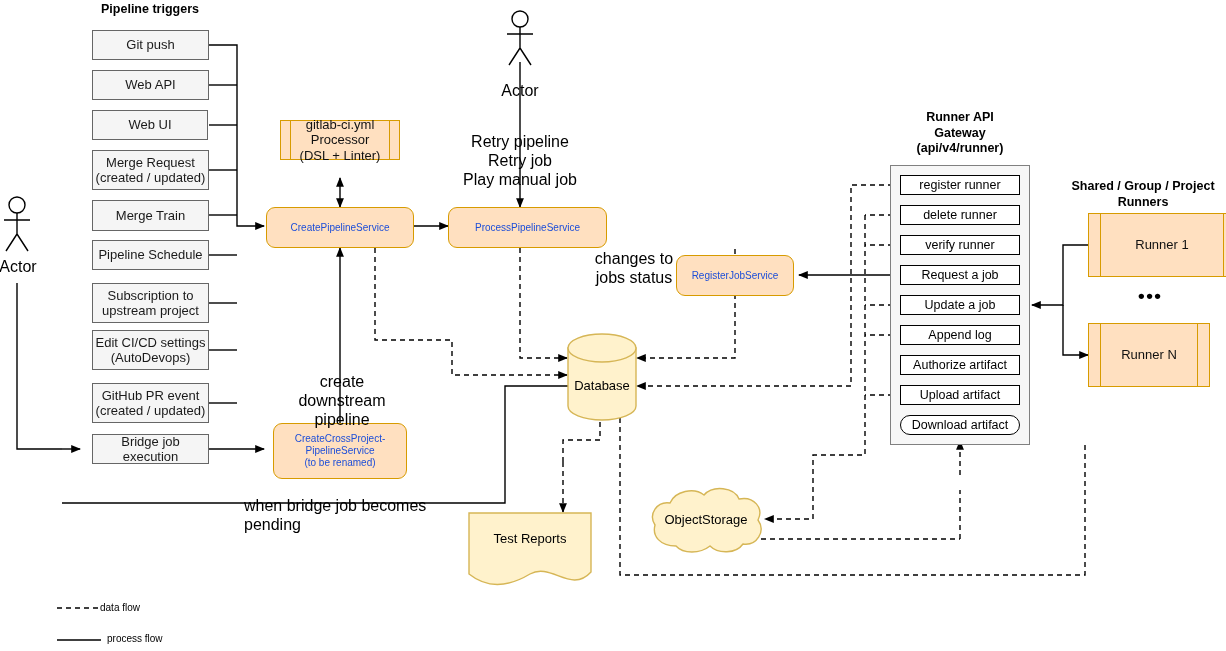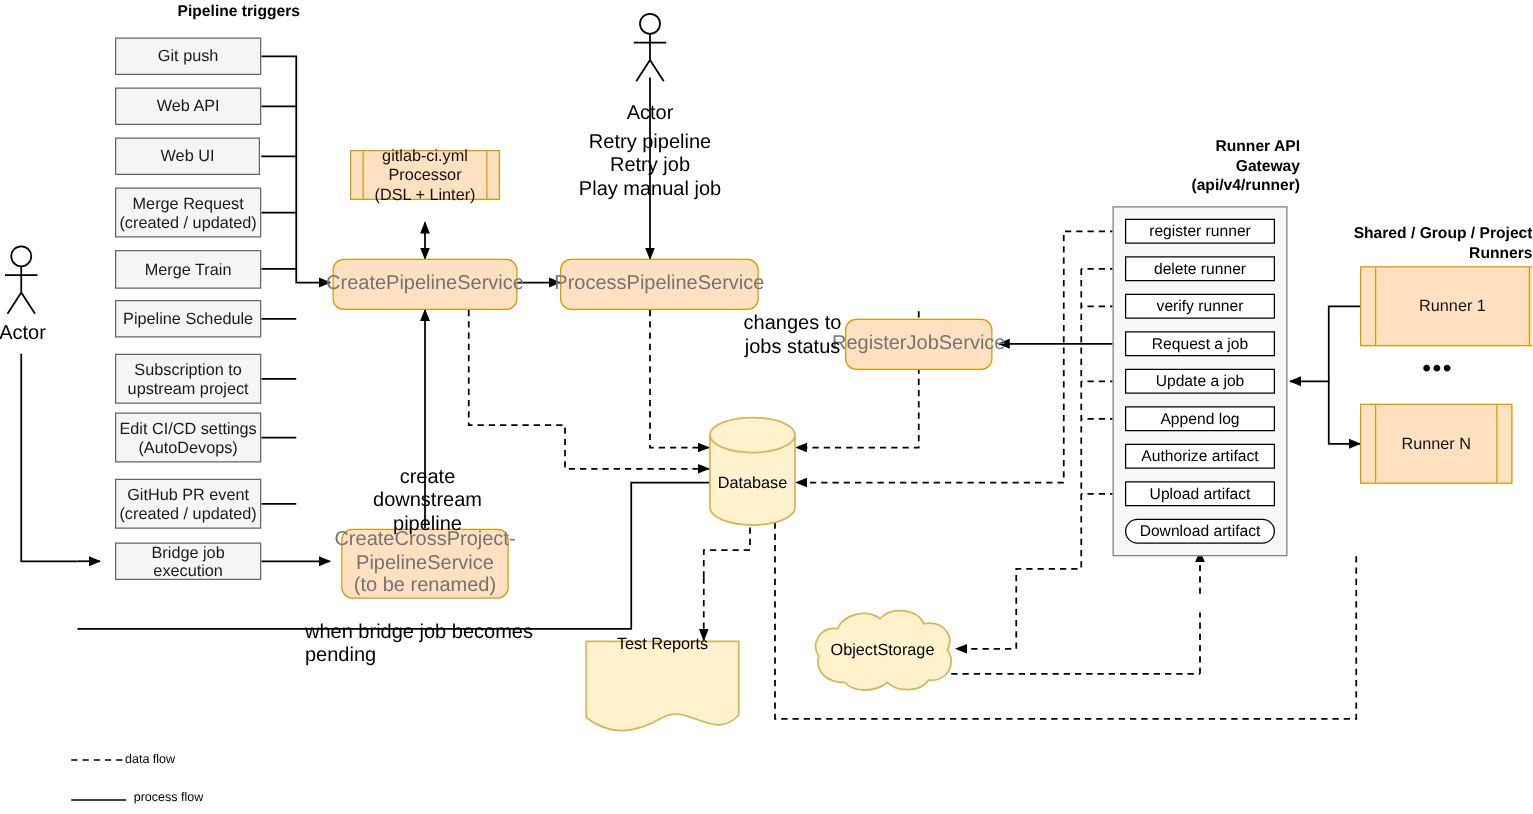--- a/index.html
+++ b/index.html
@@ -39,22 +39,22 @@
   .trigger {
     background: #f5f5f5;
     border: 1px solid #666666;
     font-size: 13px;
     color: #1a1a1a;
   }
   .service {
     background: #ffe0c0;
     border: 1.4px solid #d79b00;
     border-radius: 9px;
-    font-size: 16px;
-    color: #737373;
+    font-size: 10px;
+    color: #1d4ed8;
   }
   .component {
     background: #ffe0c0;
     border: 1.4px solid #d79b00;
     font-size: 13px;
     color: #111111;
     position: absolute;
     box-sizing: border-box;
   }
   .component .inner {
@@ -87,21 +87,21 @@
     text-align: center;
     white-space: pre-line;
     line-height: 1.2;
   }
   .label.left { text-align: left; }
   .heading {
     position: absolute;
     font-size: 12.5px;
     font-weight: bold;
     color: #000000;
-    text-align: right;
+    text-align: center;
     white-space: pre-line;
     line-height: 1.25;
   }
   .panel {
     position: absolute;
     box-sizing: border-box;
     background: #f7f7f7;
     border: 1.5px solid #808080;
   }
   .dots {
@@ -256,21 +256,21 @@
 
   <svg class="shape-svg" style="left:567px; top:334px; width:70px; height:86px;">
     <path d="M1,14 L1,72 A34,14 0 0 0 69,72 L69,14 Z" fill="#fff2cc" stroke="#d6b656" stroke-width="1.4"></path>
     <ellipse cx="35" cy="14" rx="34" ry="14" fill="#fff2cc" stroke="#d6b656" stroke-width="1.4"></ellipse>
   </svg>
   <div class="shape-label" style="left:567px; top:374px; width:70px; height:22px;">Database</div>
 
   <svg class="shape-svg" style="left:468px; top:512px; width:124px; height:75px;">
     <path d="M1,1 L123,1 L123,60 C103,82 83,50 62,62 C42,74 21,78 1,62 Z" fill="#fff2cc" stroke="#d6b656" stroke-width="1.4"></path>
   </svg>
-  <div class="shape-label" style="left:468px; top:503px; width:124px; height:22px;">Test Reports</div>
+  <div class="shape-label" style="left:468px; top:527px; width:124px; height:22px;">Test Reports</div>
 
   <svg class="shape-svg" style="left:650px; top:486px; width:112px; height:68px;">
     <path d="M26,60 C10,60 2,50 5,39 C-2,28 7,15 20,17 C25,5 44,1 54,9
              C63,-1 84,1 89,13 C104,10 114,22 108,34 C116,45 107,60 93,58
              C86,68 68,68 60,60 C50,68 33,68 26,60 Z" fill="#fff2cc" stroke="#d6b656" stroke-width="1.4"></path>
   </svg>
   <div class="shape-label" style="left:650px; top:508px; width:112px; height:22px;">ObjectStorage</div>
 
   <div class="panel" style="left:890px; top:165px; width:140px; height:280px;"></div>
 
@@ -291,21 +291,21 @@
   </div>
 
   <div class="dots" style="left:1138px; top:285px;">•••</div>
 
   <div class="component" style="left:1088px; top:323px; width:122px; height:64px;">
     <span class="bar" style="left:11px;"></span>
     <span class="bar" style="right:11px;"></span>
     <span class="inner">Runner N</span>
   </div>
 
-  <div class="label" style="left:450px; top:104px; width:140px;">Retry pipeline
+  <div class="label" style="left:450px; top:132px; width:140px;">Retry pipeline
 Retry job
 Play manual job</div>
   <div class="label" style="left:586px; top:249px; width:96px;">changes to
 jobs status</div>
   <div class="label" style="left:274px; top:372px; width:136px;">create downstream
 pipeline</div>
   <div class="label left" style="left:244px; top:496px; width:200px;">when bridge job becomes pending</div>
 
   <svg class="shape-svg" style="left:57px; top:603px; width:44px; height:10px;">
     <path d="M0,5 L44,5" fill="none" stroke="#000000" stroke-width="1.3" stroke-dasharray="5,4"></path>

